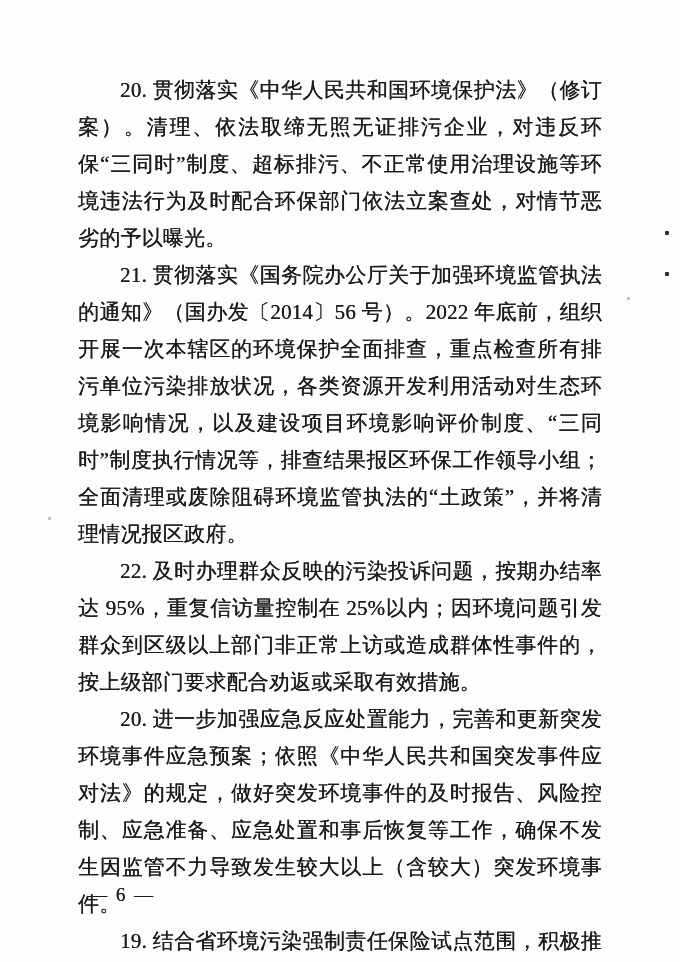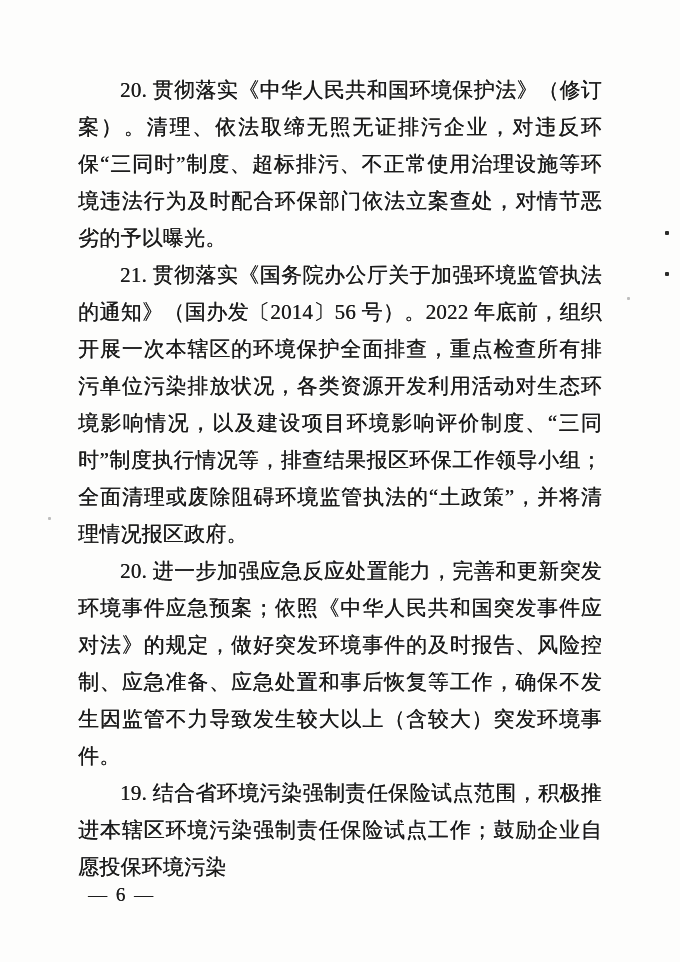--- a/index.html
+++ b/index.html
@@ -49,20 +49,21 @@
   .speck-faint { background: #8a8a8a; opacity: 0.55; }
 </style>
 </head>
 <body>
 
 <div class="page">
 
   <div class="text-block">
       <p class="para">20. 贯彻落实《中华人民共和国环境保护法》（修订案）。清理、依法取缔无照无证排污企业，对违反环保“三同时”制度、超标排污、不正常使用治理设施等环境违法行为及时配合环保部门依法立案查处，对情节恶劣的予以曝光。</p>
       <p class="para">21. 贯彻落实《国务院办公厅关于加强环境监管执法的通知》（国办发〔2014〕56 号）。2022 年底前，组织开展一次本辖区的环境保护全面排查，重点检查所有排污单位污染排放状况，各类资源开发利用活动对生态环境影响情况，以及建设项目环境影响评价制度、“三同时”制度执行情况等，排查结果报区环保工作领导小组；全面清理或废除阻碍环境监管执法的“土政策”，并将清理情况报区政府。</p>
+      <p class="para">22. 及时办理群众反映的污染投诉问题，按期办结率达 95%，重复信访量控制在 25%以内；因环境问题引发群众到区级以上部门非正常上访或造成群体性事件的，按上级部门要求配合劝返或采取有效措施。</p>
       <p class="para">20. 进一步加强应急反应处置能力，完善和更新突发环境事件应急预案；依照《中华人民共和国突发事件应对法》的规定，做好突发环境事件的及时报告、风险控制、应急准备、应急处置和事后恢复等工作，确保不发生因监管不力导致发生较大以上（含较大）突发环境事件。</p>
       <p class="para">19. 结合省环境污染强制责任保险试点范围，积极推进本辖区环境污染强制责任保险试点工作；鼓励企业自愿投保环境污染</p>
     </div>
 
   <div class="footer">— 6 —</div>
 
   <div class="speck speck-dark" style="left:665px; top:231px; width:4px; height:4px;"></div>
   <div class="speck speck-dark" style="left:665px; top:272px; width:4px; height:4px;"></div>
   <div class="speck speck-faint" style="left:627px; top:297px; width:3px; height:3px;"></div>
   <div class="speck speck-faint" style="left:48px;  top:517px; width:3px; height:3px;"></div>

